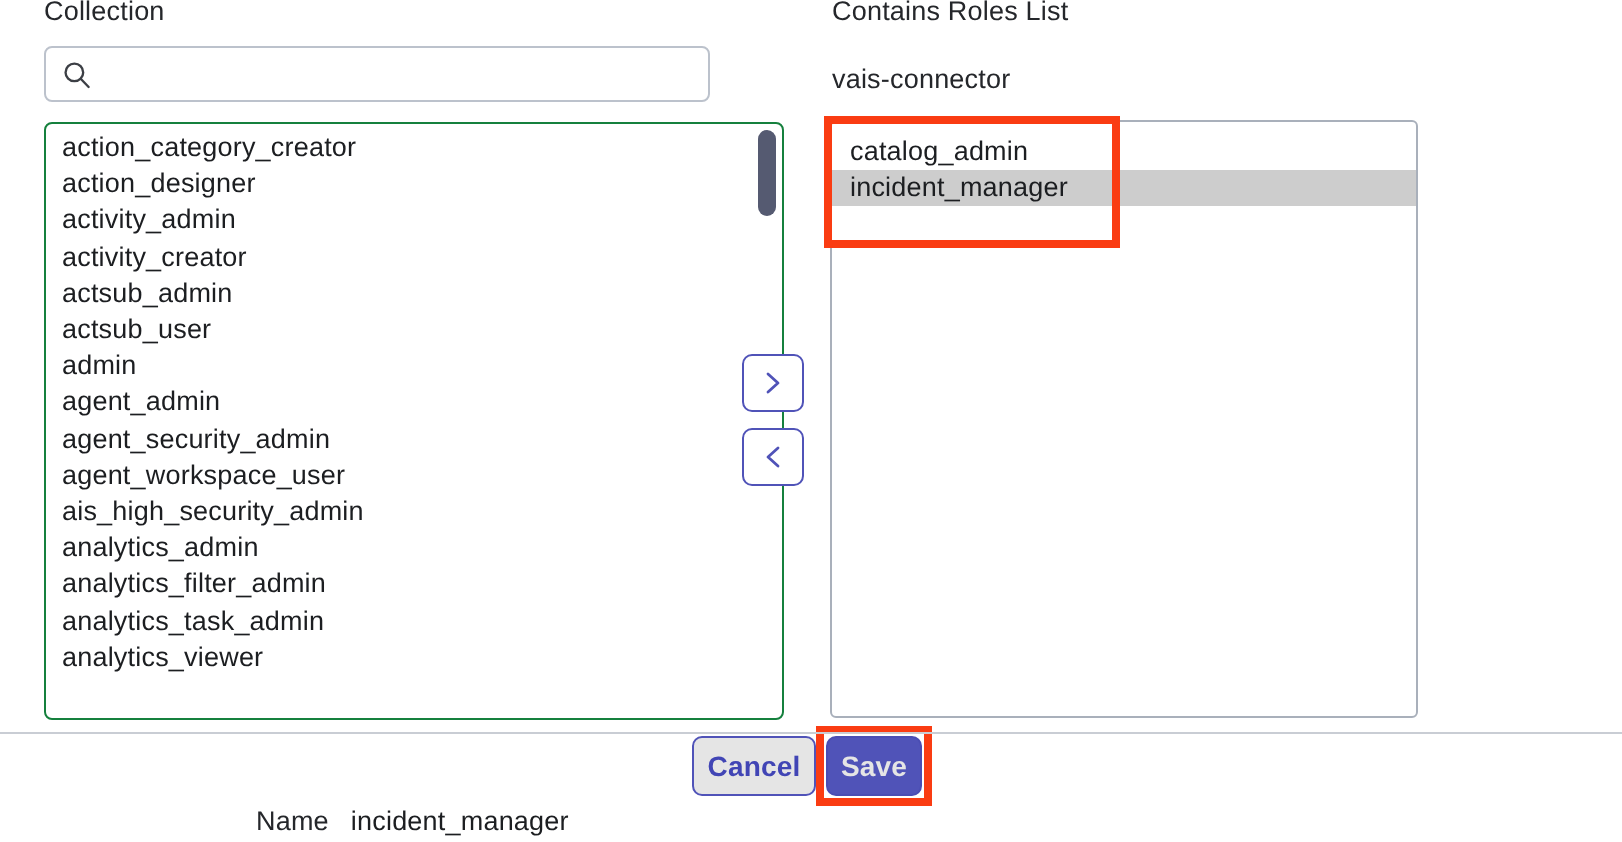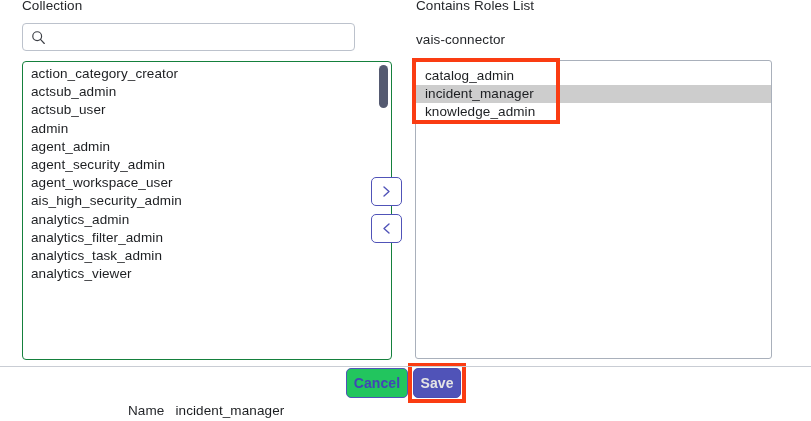--- a/index.html
+++ b/index.html
@@ -127,21 +127,21 @@
     font-size: 13.5px;
     color: #25272b;
     white-space: nowrap;
     letter-spacing: 0.1px;
   }
 
   #right-list {
     position: absolute;
     left: 415px;
     top: 60px;
-    width: 357px;
+    width: 294px;
     height: 299px;
     border: 1px solid #a9b0bb;
     border-radius: 3px;
     background: #ffffff;
     box-sizing: border-box;
     overflow: hidden;
     padding-top: 6px;
   }
   #right-list .opt {
     font-size: 13.5px;
@@ -186,21 +186,21 @@
     align-items: center;
     justify-content: center;
     cursor: pointer;
     letter-spacing: 0.1px;
   }
   #btn-cancel {
     left: 346px;
     top: 368px;
     width: 62px;
     border: 1px solid #5053b8;
-    background: #22c55e;
+    background: #e5e5e5;
     color: #4145b5;
   }
   #btn-save {
     left: 413px;
     top: 368px;
     width: 48px;
     border: 1px solid #4a4db3;
     background: #5053b8;
     color: #e5e5e5;
   }
@@ -227,20 +227,23 @@
   <svg class="mag" viewBox="0 0 16 16">
     <circle cx="6.6" cy="6.6" r="4.7" fill="none" stroke="#3c3f45" stroke-width="1.25"></circle>
     <line x1="10.1" y1="10.1" x2="14.2" y2="14.4" stroke="#3c3f45" stroke-width="1.25" stroke-linecap="round"></line>
   </svg>
   <input type="text" id="search-input" value="" placeholder="" style="">
 </div>
 
 <div id="left-list">
   <div id="left-options">
       <div class="opt">action_category_creator</div>
+      <div class="opt">action_designer</div>
+      <div class="opt">activity_admin</div>
+      <div class="opt">activity_creator</div>
       <div class="opt">actsub_admin</div>
       <div class="opt">actsub_user</div>
       <div class="opt">admin</div>
       <div class="opt">agent_admin</div>
       <div class="opt">agent_security_admin</div>
       <div class="opt">agent_workspace_user</div>
       <div class="opt">ais_high_security_admin</div>
       <div class="opt">analytics_admin</div>
       <div class="opt">analytics_filter_admin</div>
       <div class="opt">analytics_task_admin</div>
@@ -263,21 +266,20 @@
 </div>
 
 <div class="panel-label" id="right-label">Contains Roles List</div>
 
 <div id="right-sub">vais-connector</div>
 
 <div id="right-list">
   <div id="right-options">
       <div class="opt">catalog_admin</div>
       <div class="opt selected" style="background: rgb(205, 205, 205);">incident_manager</div>
-      <div class="opt">knowledge_admin</div>
     </div>
 </div>
 
 <div class="annot" id="annot-roles" style="border-color: rgb(250, 60, 18);"></div>
 <div class="annot" id="annot-save" style="border-color: rgb(250, 60, 18);"></div>
 
 <div id="divider"></div>
 
 <div class="btn" id="btn-cancel">Cancel</div>
 

